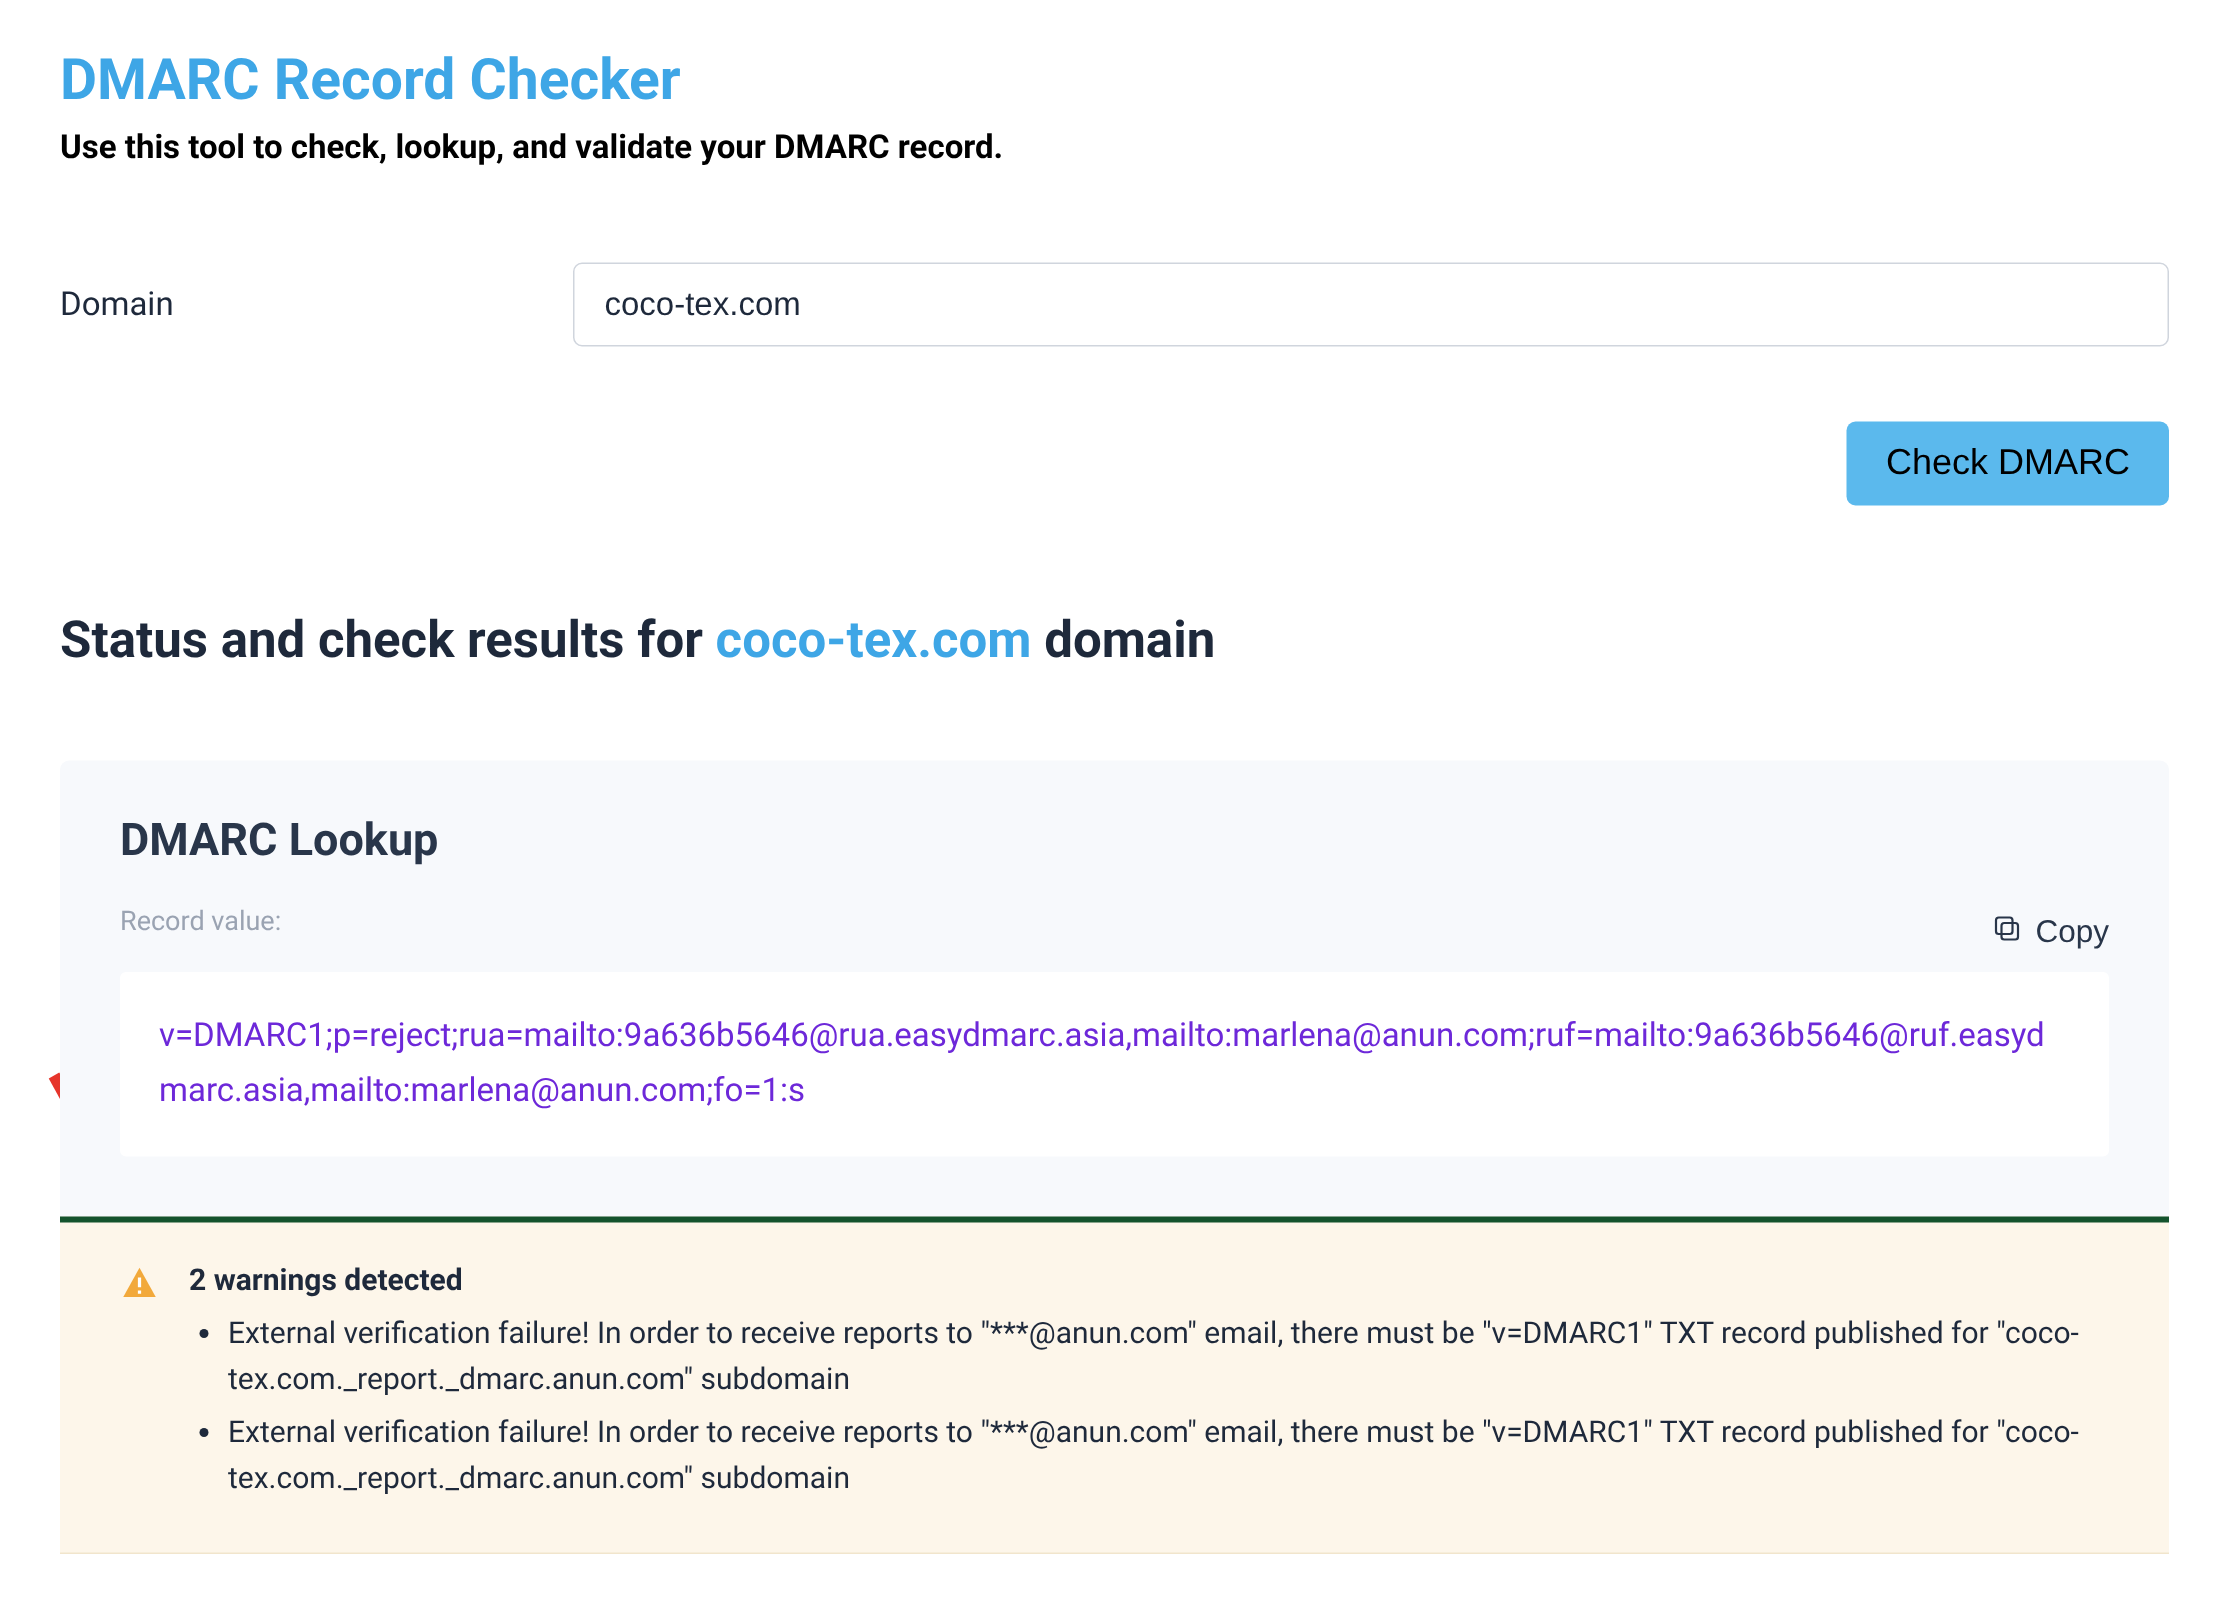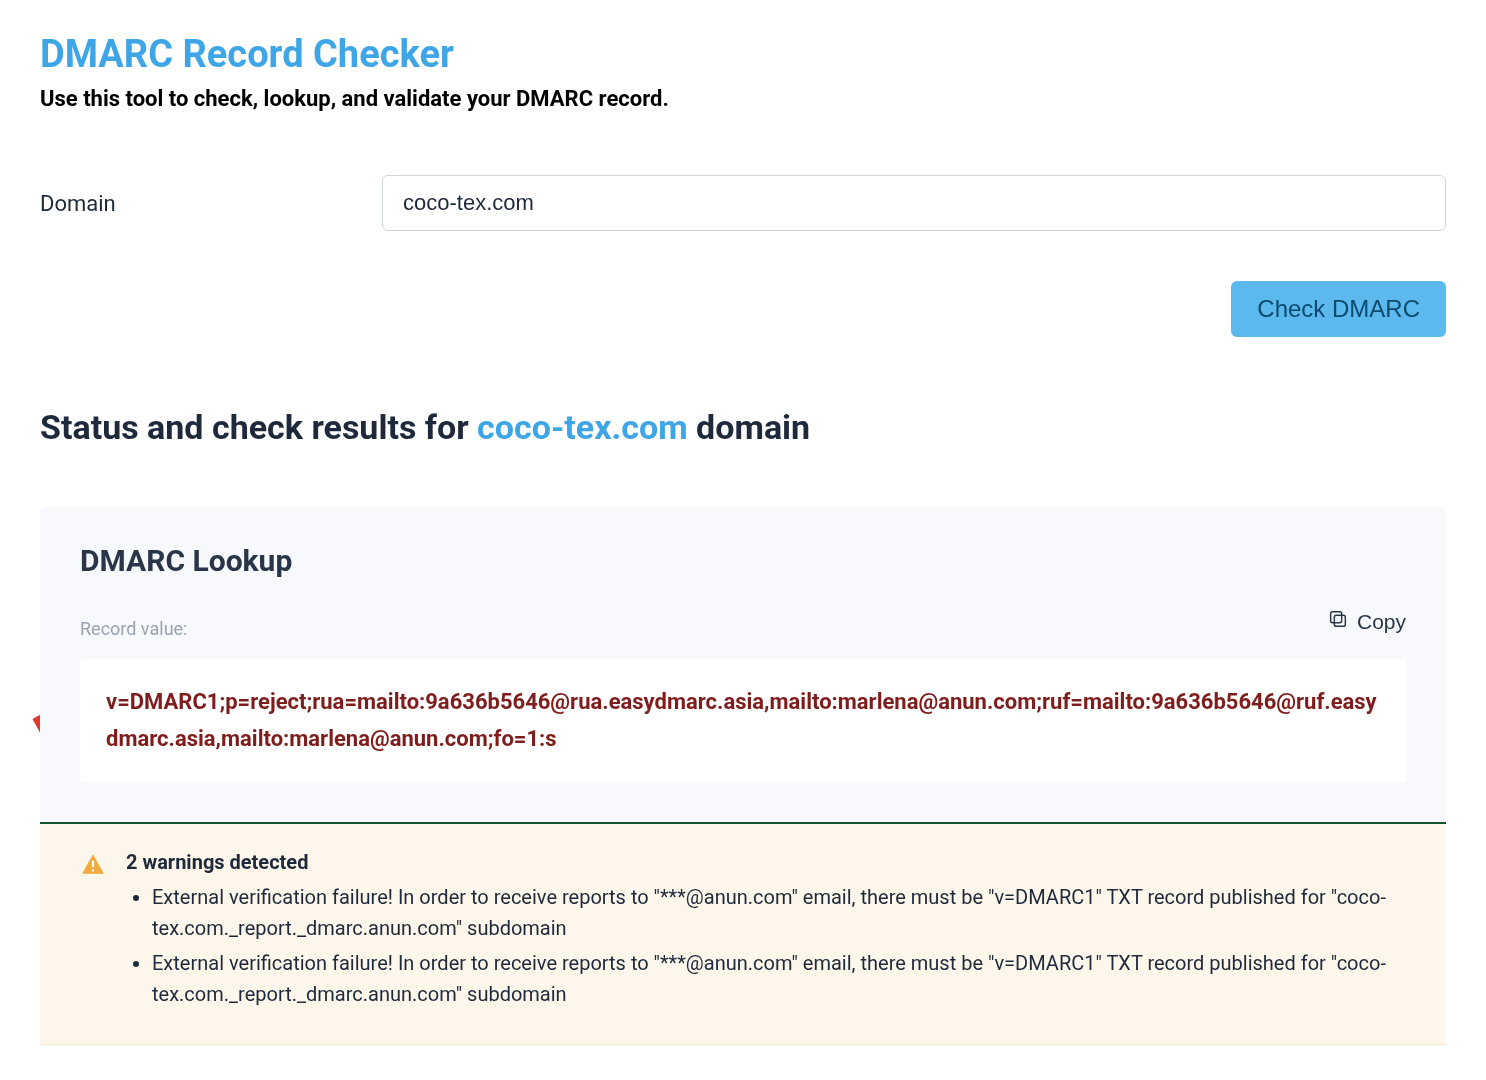--- a/index.html
+++ b/index.html
@@ -50,21 +50,21 @@
     background: #ffffff;
     outline: none;
   }
   .button-row {
     display: flex;
     justify-content: flex-end;
     margin-bottom: 70px;
   }
   .check-button {
     background: #5bb9ed;
-    color: #0c4a6e;
+    color: #000000;
     border: none;
     border-radius: 6px;
     font-size: 24px;
     font-weight: 400;
     padding: 14px 26px;
     cursor: pointer;
   }
   .results-heading {
     font-size: 34px;
     font-weight: 700;
@@ -82,22 +82,22 @@
   }
   .status-title {
     color: #29364a;
     font-size: 30px;
     font-weight: 700;
     margin-bottom: 26px;
   }
   .record-row {
     display: flex;
     justify-content: space-between;
-    align-items: flex-end;
-    margin-bottom: 20px;
+    align-items: flex-start;
+    margin-bottom: 8px;
   }
   .record-label {
     color: #9aa3b2;
     font-size: 18px;
     font-weight: 400;
   }
   .copy-button {
     display: inline-flex;
     align-items: center;
     gap: 8px;
@@ -114,28 +114,27 @@
     stroke: #29364a;
     fill: none;
     stroke-width: 1.6;
   }
   .record-value-box {
     background: #ffffff;
     border-radius: 4px;
     padding: 24px 26px;
     font-size: 22px;
     line-height: 1.7;
-    color: #7f1d1d;
+    color: #6d28d9;
     word-break: break-all;
     margin-bottom: 40px;
-    font-weight: bold;
   }
   .warnings-card {
     background: #fdf6ea;
-    border-top: 2px solid #14532d;
+    border-top: 4px solid #14532d;
     border-bottom: 1px solid #f1e5cc;
     padding: 26px 40px 30px 40px;
     display: flex;
     gap: 20px;
     margin: 12px -40px -30px -40px;
   }
   .warning-icon {
     flex-shrink: 0;
     margin-top: 2px;
   }

